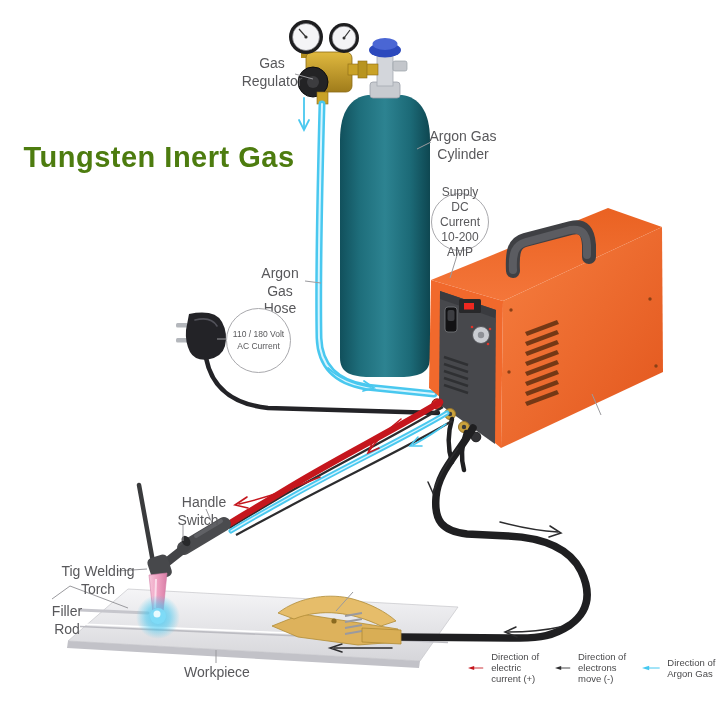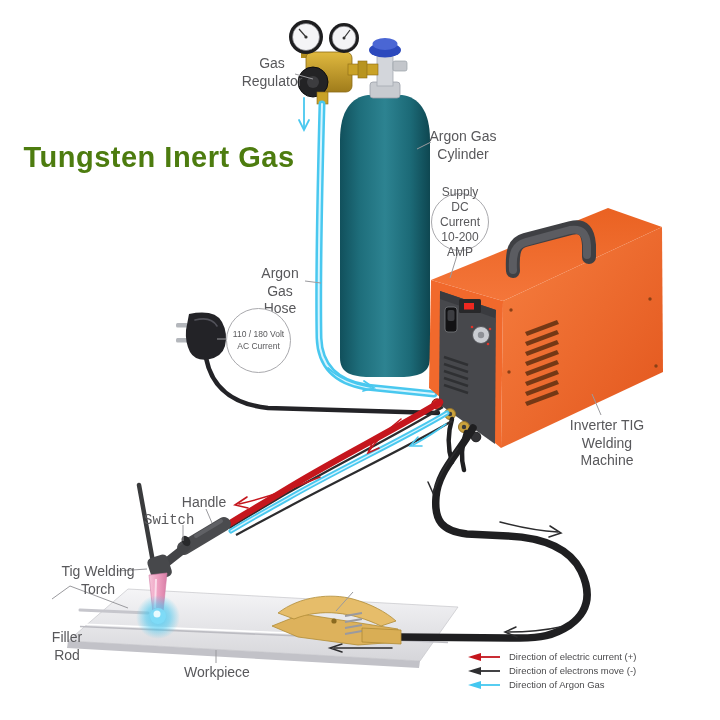--- a/index.html
+++ b/index.html
@@ -17,37 +17,37 @@
   .lbl {
     position:absolute; color:#58585b; font-size:14px; line-height:1.25;
     text-align:center;
   }
   .lbl span { display:block; }
   #lbl-gas-regulator    { left:241px; top:55px;  width:62px; }
   #lbl-argon-cylinder   { left:428px; top:128px; width:70px; }
   #lbl-argon-hose       { left:247px; top:265px; width:66px; }
   #lbl-inverter         { left:562px; top:417px; width:90px; }
   #lbl-handle           { left:181px; top:494px; width:46px; }
-  #lbl-switch           { left:144px; top:512px; width:46px;font-family:Liberation Mono, monospace; }
+  #lbl-switch           { left:175px; top:512px; width:46px; }
   #lbl-tig-torch        { left:60px;  top:549px; width:76px;margin-top:14px; }
-  #lbl-filler-rod       { left:38px;  top:629px; width:58px; }
+  #lbl-filler-rod       { left:38px;  top:603px; width:58px; }
   #lbl-workpiece        { left:184px; top:664px; width:64px;text-align:center; }
   #lbl-ground-clamp     { left:310px; top:563px; width:86px; }
   .badge {
     position:absolute; border:1px solid #a9a9ad; border-radius:50%;
     background:#ffffff; display:flex; flex-direction:column;
     align-items:center; justify-content:center;
     color:#58585b; text-align:center;
   }
   .badge span { display:block; }
   #badge-supply { left:431px; top:193px; width:56px; height:56px; font-size:12px;  line-height:1.25;align-items:center; }
   #badge-ac     { left:226px; top:308px; width:63px; height:63px; font-size:8.5px; line-height:1.35; }
   .legend {
     position:absolute; left:468px; top:651px;
-    display:flex; flex-direction:column; gap:3px;
+    display:flex; flex-direction:row; gap:3px;
   }
   .legend-row { display:flex; align-items:center; gap:7px; font-size:9.5px; color:#4a4a4c; }
   .legend-row svg { display:block; }
 </style>
 </head>
 <body>
 
 <div class="stage">
 
   <svg class="art" width="720" height="720" viewBox="0 0 720 720">
@@ -300,24 +300,20 @@
     <span>Gas</span>
     <span>Regulator</span>
   </div>
   <div class="lbl" id="lbl-argon-cylinder">
     <span>Argon Gas</span>
     <span>Cylinder</span>
   </div>
   <div class="lbl" id="lbl-argon-hose">
     <span>Argon Gas</span>
     <span>Hose</span>
-  </div>
-  <div class="lbl" id="lbl-inverter">
-    <span>Inverter TIG</span>
-    <span>Welding Machine</span>
   </div>
   <div class="lbl" id="lbl-handle">
     <span>Handle</span>
   </div>
   <div class="lbl" id="lbl-switch">
     <span>Switch</span>
   </div>
   <div class="lbl" id="lbl-tig-torch">
     <span>Tig Welding</span>
     <span>Torch</span>

